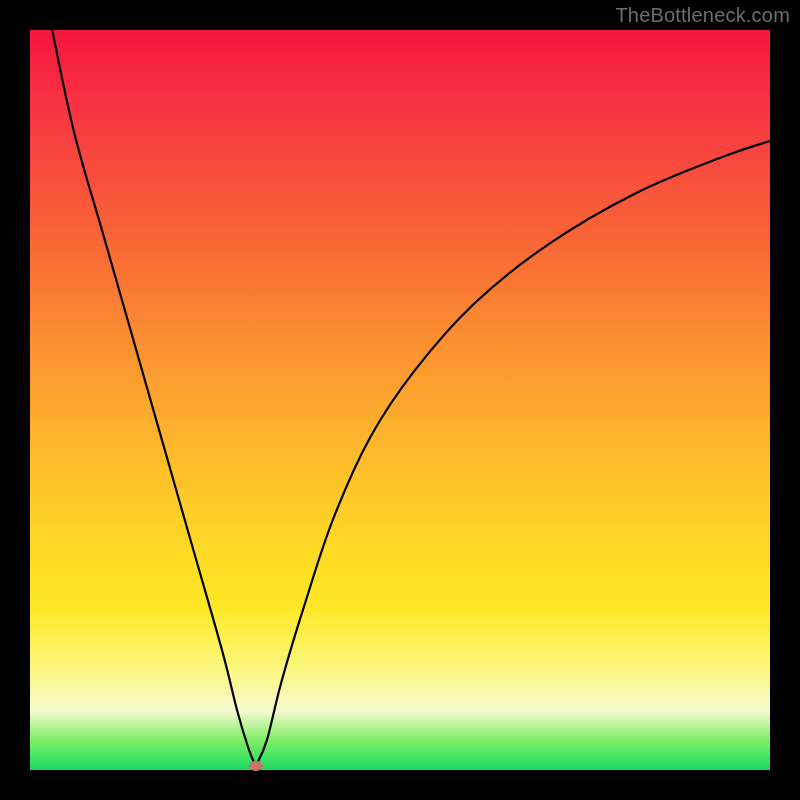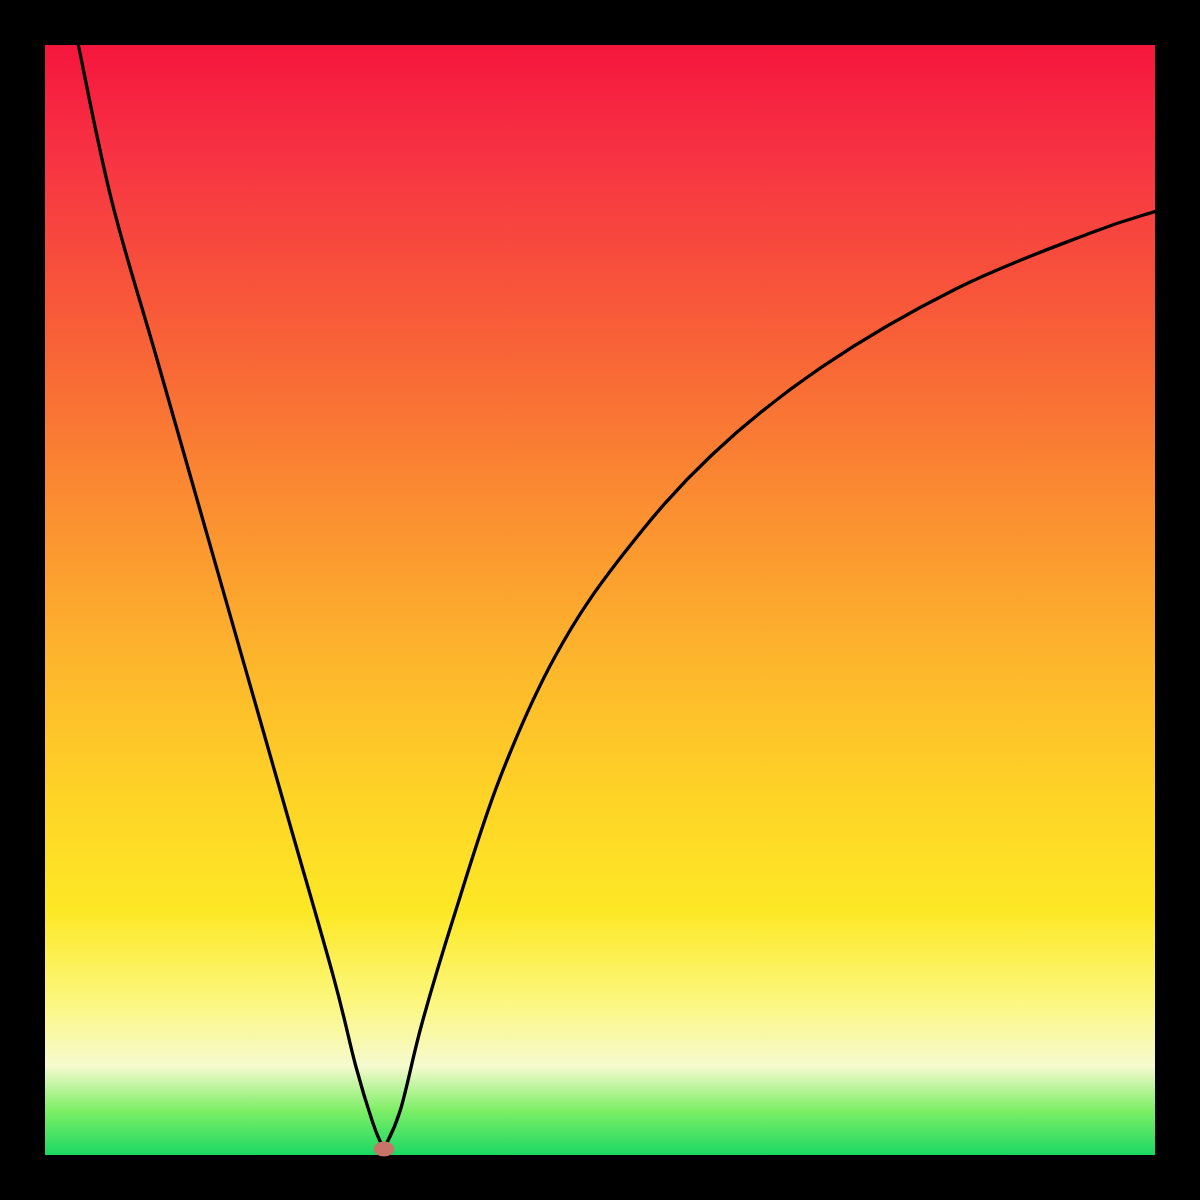--- a/index.html
+++ b/index.html
@@ -63,20 +63,21 @@
     height: 10px;
     background: #c77569;
     border-radius: 50%;
     transform: translate(-50%, -50%);
   }
 </style>
 </head>
 <body>
 
 <div class="canvas">
+  <div class="watermark">TheBottleneck.com</div>
 
   <div class="plot-area">
     <svg class="curve" viewBox="0 0 740 740" preserveAspectRatio="none">
       <path id="curve-left" fill="none" stroke="#000" stroke-width="2.2" stroke-linecap="round" d="M 22.2 0 C 26.195999999999998 18.648000000000003, 35.076 66.30400000000002, 44.4 103.60000000000002 C 53.724 140.89600000000002, 63.344 169.90400000000005, 74 207.20000000000005 C 84.656 244.49600000000004, 92.94400000000002 273.504, 103.60000000000001 310.8 C 114.256 348.096, 122.54399999999998 377.104, 133.2 414.4 C 143.856 451.69599999999997, 152.144 480.704, 162.8 518 C 173.45600000000002 555.296, 184.40800000000002 592.296, 192.4 621.6 C 200.392 650.904, 202.538 663.4839999999999, 207.20000000000002 680.8 C 211.86200000000002 698.116, 214.97 707.81, 218.29999999999998 717.8 C 221.62999999999997 727.79, 224.368 732.9699999999999, 225.7 736.3"></path>
       <path id="curve-right" fill="none" stroke="#000" stroke-width="2.2" stroke-linecap="round" d="M 225.7 736.3 C 227.69799999999998 731.6379999999999, 232.138 725.718, 236.8 710.4 C 241.46200000000002 695.082, 244.94000000000003 675.176, 251.60000000000002 651.2 C 258.26000000000005 627.224, 264.476 606.504, 273.8 577.2 C 283.124 547.8960000000001, 291.412 519.036, 303.4 488.4 C 315.388 457.76399999999995, 325.74800000000005 433.64, 340.40000000000003 407 C 355.052 380.36, 366.15200000000004 364.376, 384.8 340.4 C 403.448 316.424, 420.024 296.444, 444 273.8 C 467.976 251.156, 488.696 234.58000000000004, 518 214.60000000000002 C 547.304 194.62, 574.832 178.78399999999993, 606.8 162.79999999999995 C 638.7679999999999 146.81599999999997, 671.6239999999999 135.12400000000005, 695.5999999999999 125.80000000000007 C 719.5759999999999 116.47600000000008, 732.008 113.66400000000002, 740 111"></path>
     </svg>
     <div class="marker" id="marker" style="left: 225.7px; top: 736.3px; background: rgb(199, 117, 105);"></div>
   </div>
 </div>
 

